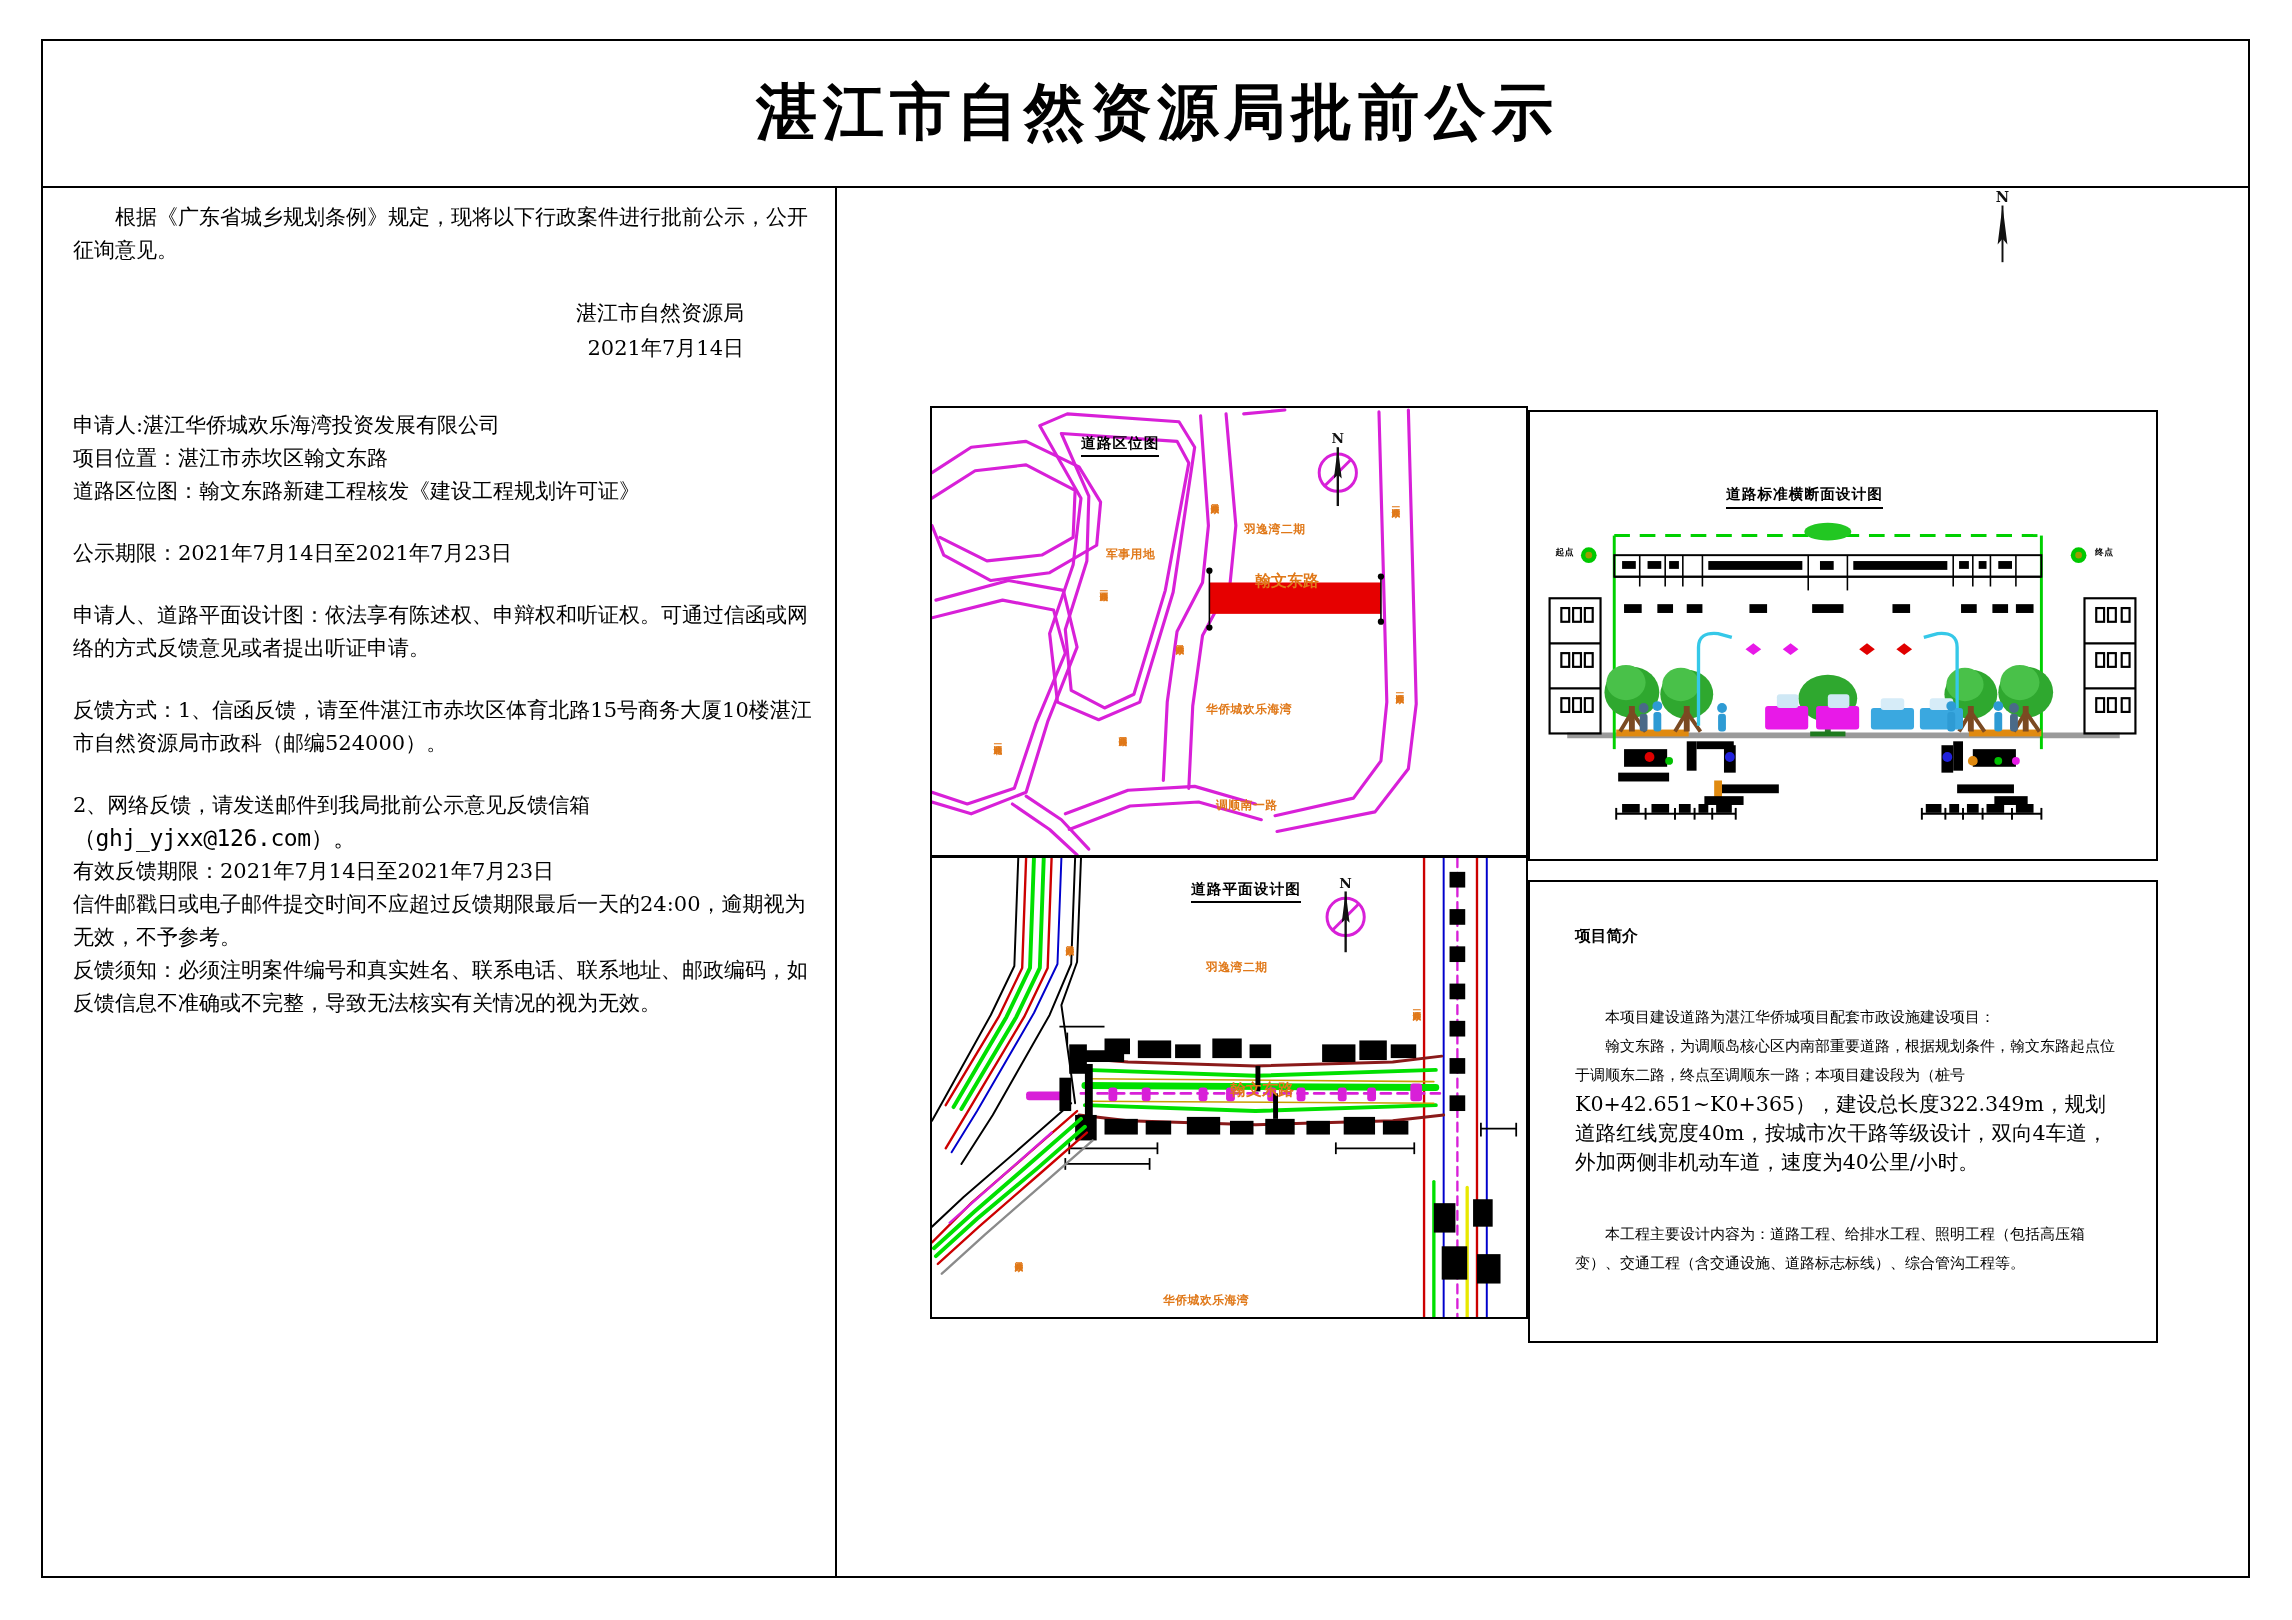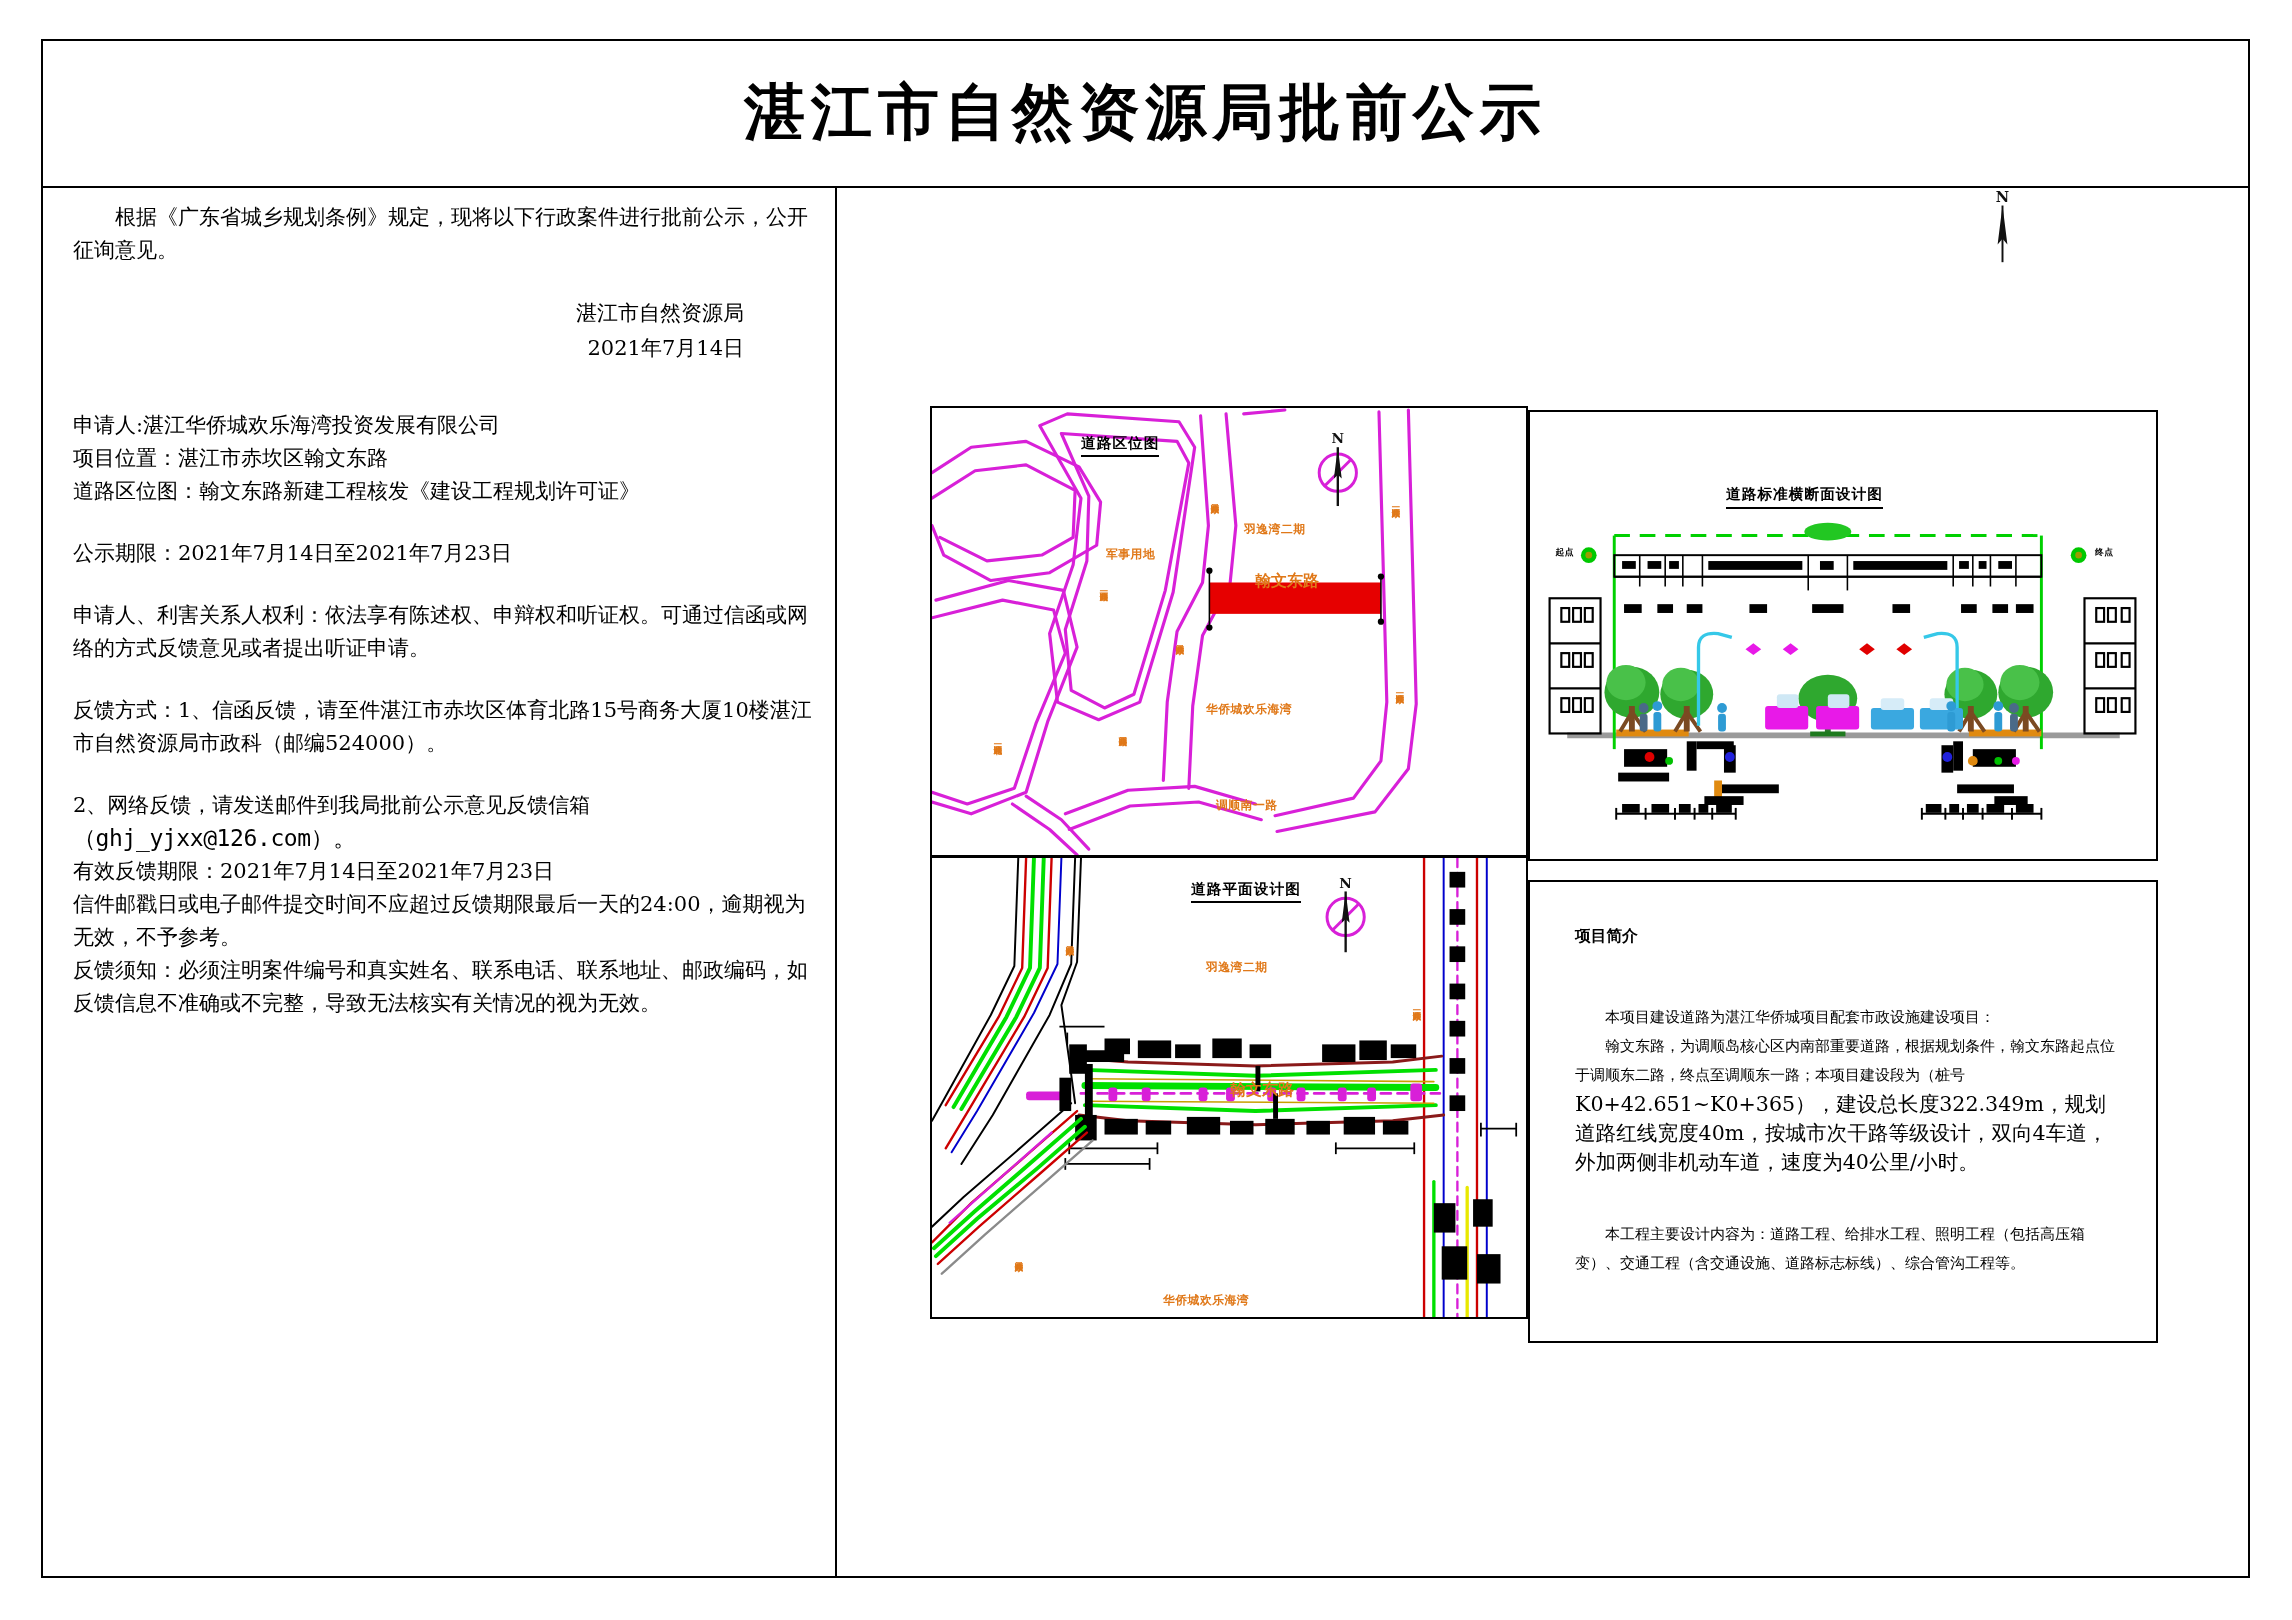--- a/index.html
+++ b/index.html
@@ -3,21 +3,21 @@
 <meta charset="utf-8">
 <style>
   html,body{margin:0;padding:0;background:#ffffff;}
   body{width:2293px;height:1620px;font-family:"Liberation Serif",serif;color:#000;}
   .page{position:relative;width:2293px;height:1620px;background:#fff;}
 
   
   .outer-frame{position:absolute;left:41px;top:39px;width:2209px;height:1539px;border:2.9px solid #000;box-sizing:border-box;}
 
   
-  .title-band{position:absolute;left:41px;top:39px;width:2209px;height:147px;display:flex;align-items:center;justify-content:center;border-radius:21px;}
+  .title-band{position:absolute;left:53px;top:39px;width:2209px;height:147px;display:flex;align-items:center;justify-content:center;border-radius:21px;}
   .title-band .title{font-size:61px;letter-spacing:5.9px;font-family:"DejaVu Serif",serif;font-weight:700;color:#000;white-space:nowrap;}
   .hdiv-1{position:absolute;left:41px;top:186px;width:2209px;height:0;border-top:2.9px solid #000;}
 
   
   .vdiv-main{position:absolute;left:835px;top:186px;width:0;height:1392px;border-left:2.9px solid #000;}
 
   
   .text-col{position:absolute;left:65px;top:201px;width:755px;height:1362px;
             font-family:"DejaVu Serif",serif;font-size:21px;line-height:33px;color:#000;}
   .tc-p{margin:0 0 0 8px;white-space:pre-wrap;}
@@ -83,21 +83,21 @@
     <div class="tc-sign">湛江市自然资源局</div>
     <div class="tc-sign">2021年7月14日</div>
     <div class="tc-gap"></div>
     <div class="tc-gap-sm"></div>
     <div class="tc-p">申请人:湛江华侨城欢乐海湾投资发展有限公司</div>
     <div class="tc-p">项目位置：湛江市赤坎区翰文东路</div>
     <div class="tc-p">道路区位图：翰文东路新建工程核发《建设工程规划许可证》</div>
     <div class="tc-gap"></div>
     <div class="tc-p">公示期限：2021年7月14日至2021年7月23日</div>
     <div class="tc-gap"></div>
-    <div class="tc-p">申请人、利害关系人权利：依法享有陈述权、申辩权和听证权。可通过信函或网络的方式反馈意见或者提出听证申请。</div>
+    <div class="tc-p">申请人、道路平面设计图：依法享有陈述权、申辩权和听证权。可通过信函或网络的方式反馈意见或者提出听证申请。</div>
     <div class="tc-gap"></div>
     <div class="tc-p">反馈方式：1、信函反馈，请至件湛江市赤坎区体育北路15号商务大厦10楼湛江市自然资源局市政科（邮编524000）。</div>
     <div class="tc-gap"></div>
     <div class="tc-p">2、网络反馈，请发送邮件到我局批前公示意见反馈信箱</div>
     <div class="tc-p mono">（ghj_yjxx@126.com）。</div>
     <div class="tc-p">有效反馈期限：2021年7月14日至2021年7月23日</div>
     <div class="tc-p">信件邮戳日或电子邮件提交时间不应超过反馈期限最后一天的24:00，逾期视为无效，不予参考。</div>
     <div class="tc-p">反馈须知：必须注明案件编号和真实姓名、联系电话、联系地址、邮政编码，如反馈信息不准确或不完整，导致无法核实有关情况的视为无效。</div>
   </div>
 

